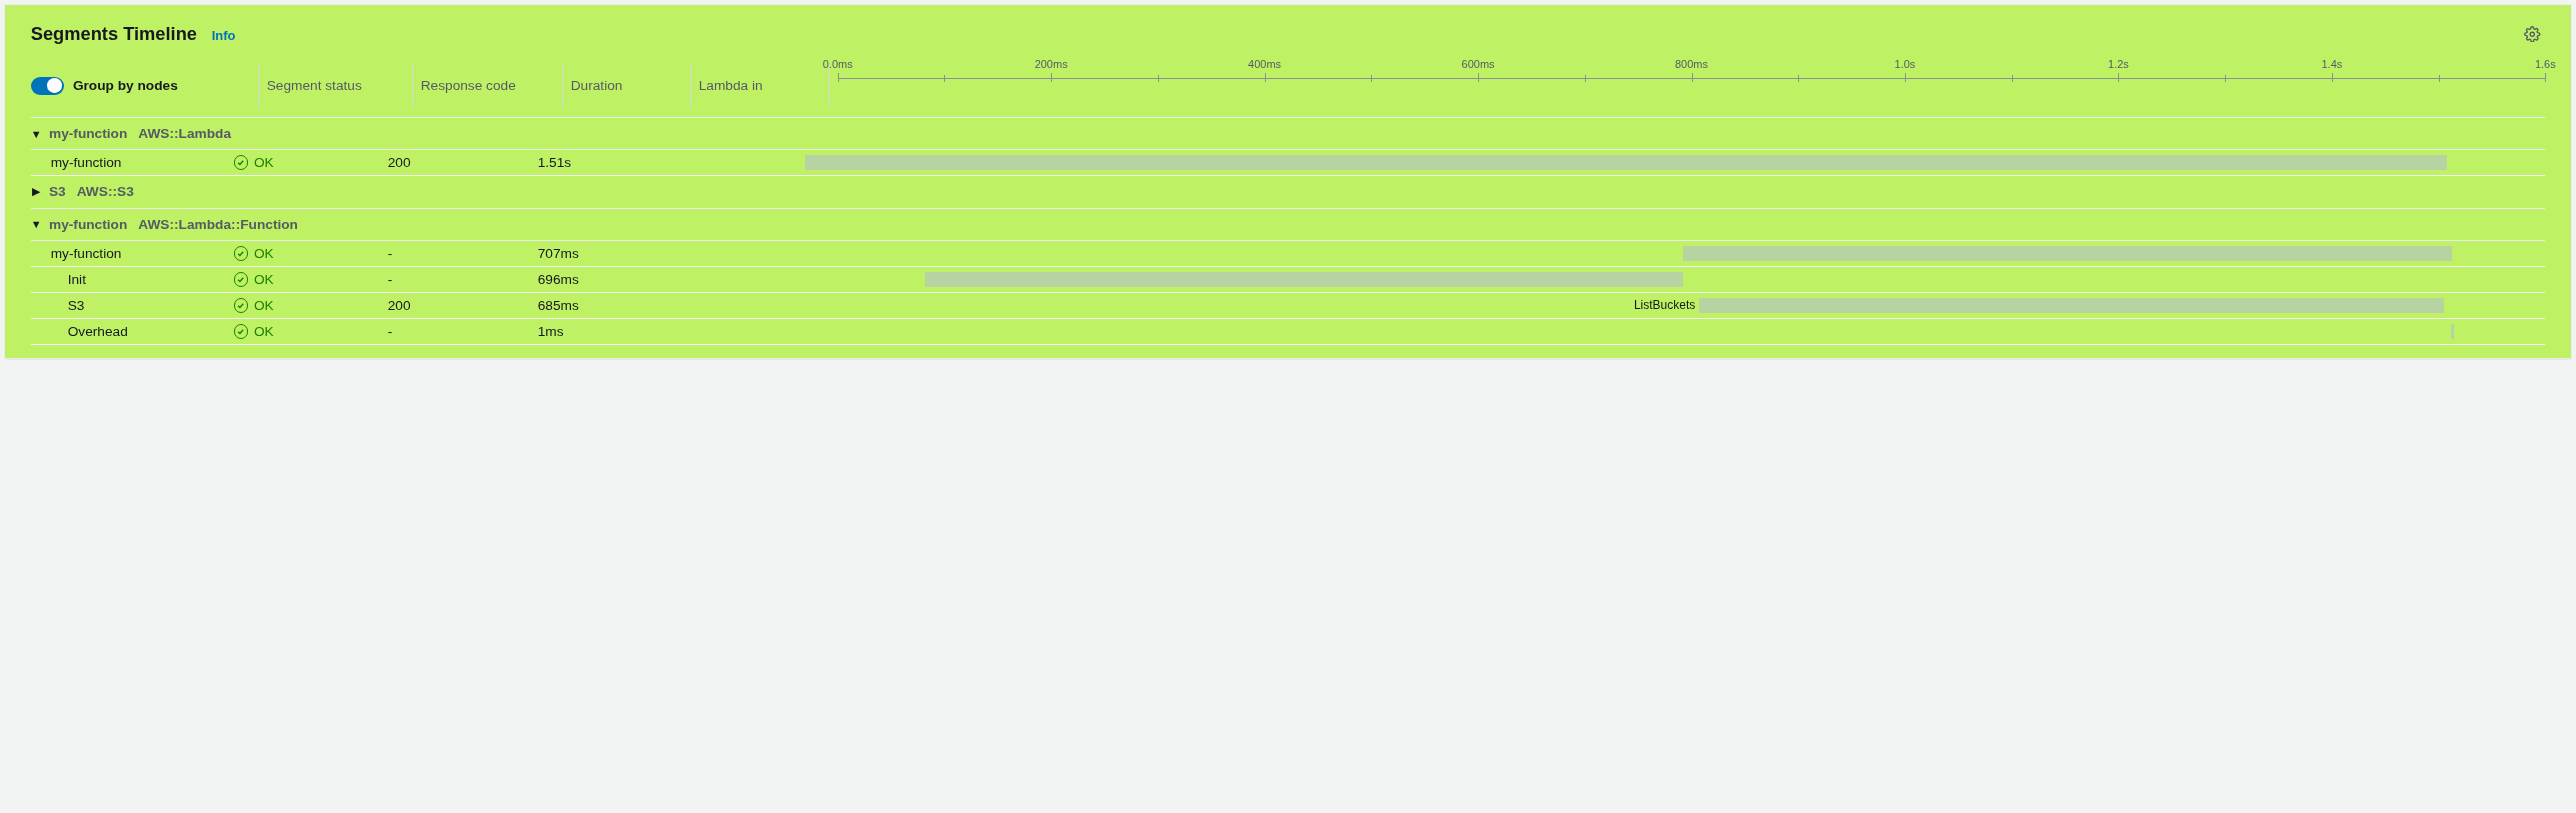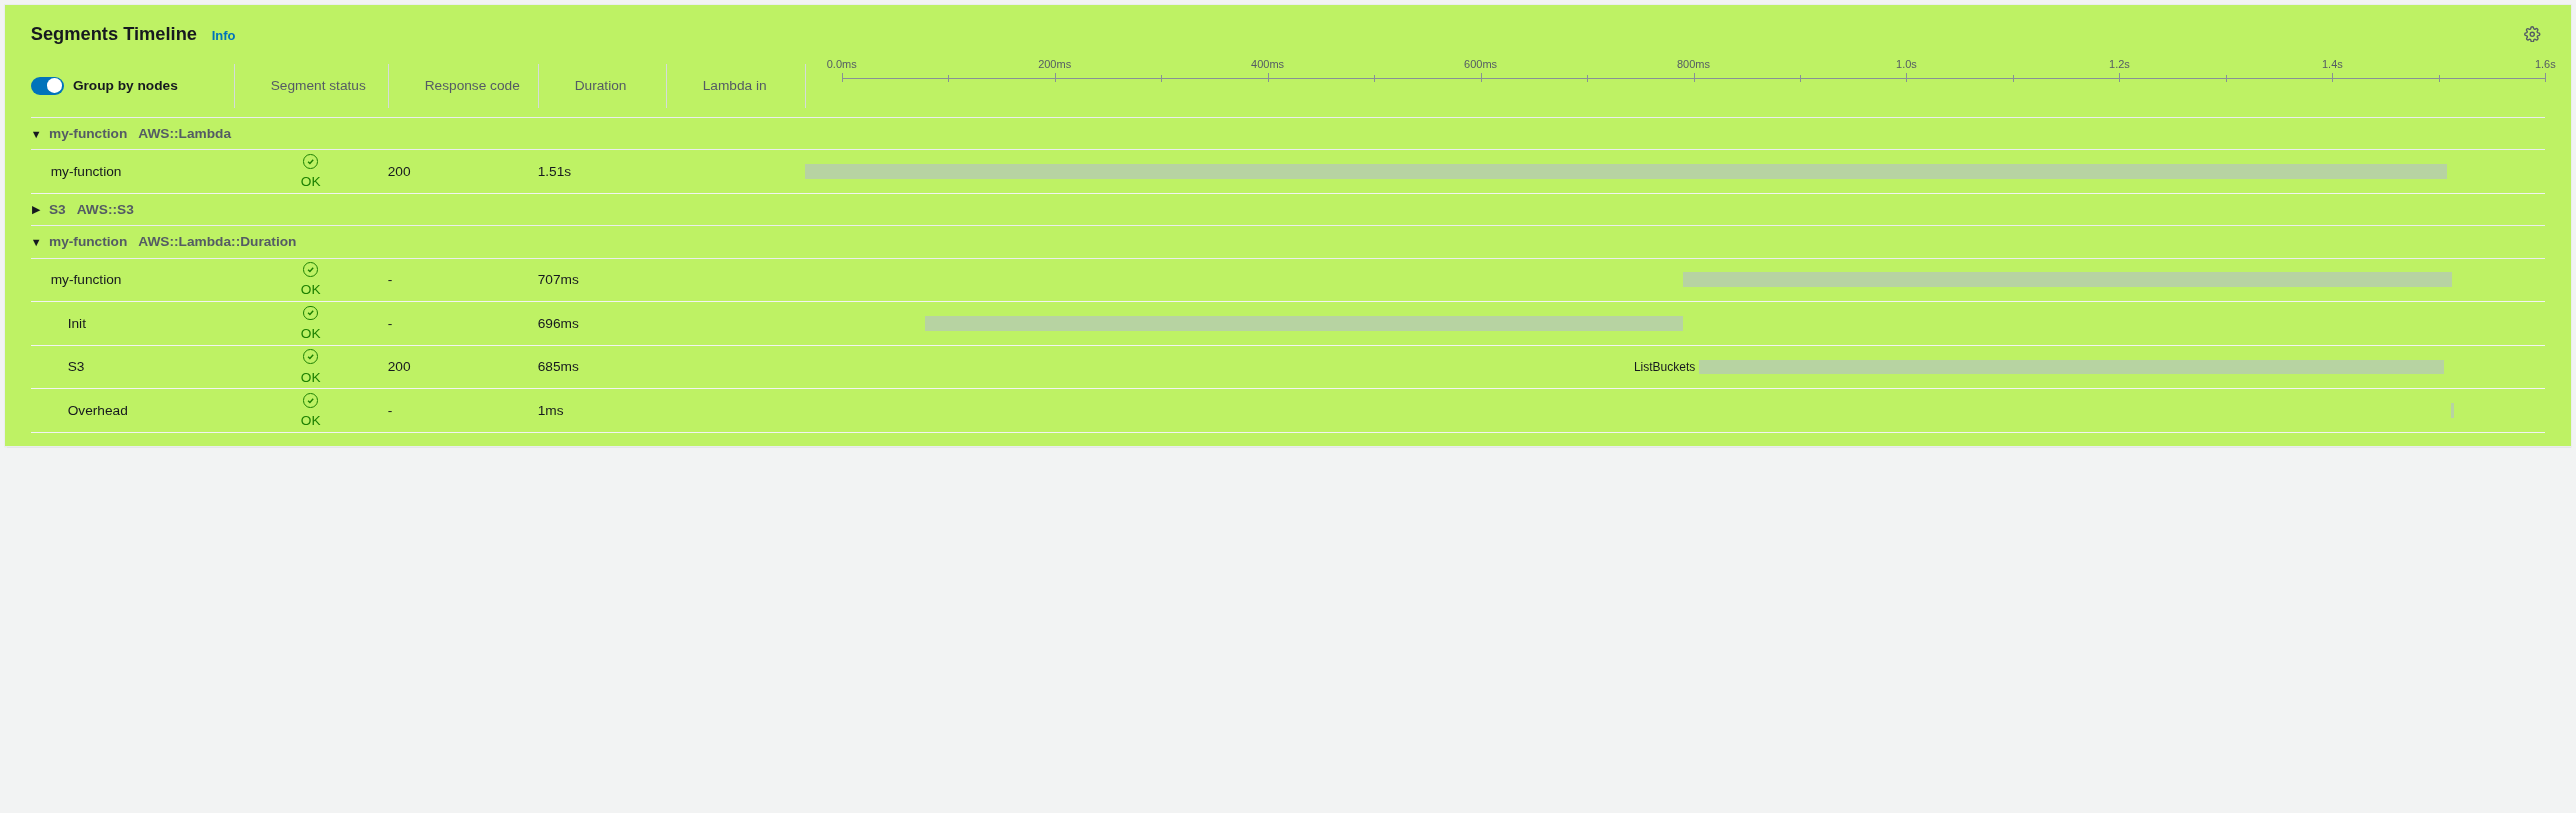--- a/index.html
+++ b/index.html
@@ -31,21 +31,21 @@
     cursor:pointer; color:#545b64;
   }
 
   .controls-row {
     display: grid;
     grid-template-columns: 203px 154px 150px 128px 139px 1fr;
     align-items: center;
     padding: 9.2px 26px 9.2px 26px;
   }
   .ctrl-cell { display:flex; align-items:center; height: 44px; }
-  .ctrl-cell.with-divider { border-left: 0.9px solid #d5dbdb; padding-left: 36px; }
+  .ctrl-cell.with-divider { border-left: 0.9px solid #d5dbdb; padding-left: 8px; margin-left: 24px; }
   .ctrl-label { font-weight:400; color:#545b64; font-size:13.7px; }
 
   .toggle {
     position: relative;
     width: 33px; height: 18.3px;
     border-radius: 9.2px;
     background: #0073bb;
     margin-right: 9.2px;
     flex: 0 0 auto;
     cursor: pointer;
@@ -105,21 +105,21 @@
 
   .data-row {
     border-bottom: 0.9px solid #f2f3f3;
     padding: 3.7px 0;
     min-height: 26px;
   }
   .seg-name { color:#16191f; font-size:13.7px; }
   .indent-1 { padding-left: 20px; }
   .indent-2 { padding-left: 37px; }
 
-  .status { display:flex; align-items:center; gap:5.5px; color:#1d8102; font-weight:400; font-size:13.7px;flex-direction:column; }
+  .status { display:flex; align-items:center; gap:5.5px; color:#1d8102; font-weight:400; font-size:13.7px; }
   .ok-icon {
     width:14.7px; height:14.7px; border:1.8px solid #1d8102; border-radius:50%;
     display:inline-flex; align-items:center; justify-content:center;
     flex:0 0 auto;
   }
   .ok-icon svg { display:block; }
   .plain { color:#16191f; font-size:13.7px; }
 
   .timeline-cell { position:relative; height:16.5px; }
   .bar {
@@ -232,21 +232,21 @@
         <div class="group-label-cell">
           <span class="chevron">▶</span>
           <span class="group-name">S3</span>
           <span class="group-origin">AWS::S3</span>
         </div>
       </div>
       <div class="row group-row">
         <div class="group-label-cell">
           <span class="chevron">▼</span>
           <span class="group-name">my-function</span>
-          <span class="group-origin">AWS::Lambda::Duration</span>
+          <span class="group-origin">AWS::Lambda::Function</span>
         </div>
       </div>
       <div class="row data-row">
         <div class="seg-name indent-1">my-function</div>
         <div class="status">
           <span class="ok-icon">
             <svg width="7.3" height="7.3" viewBox="0 0 10 10">
               <polyline points="1.5,5 4,7.5 8.5,2.5" fill="none" stroke="#1d8102" stroke-width="2"></polyline>
             </svg>
           </span>

